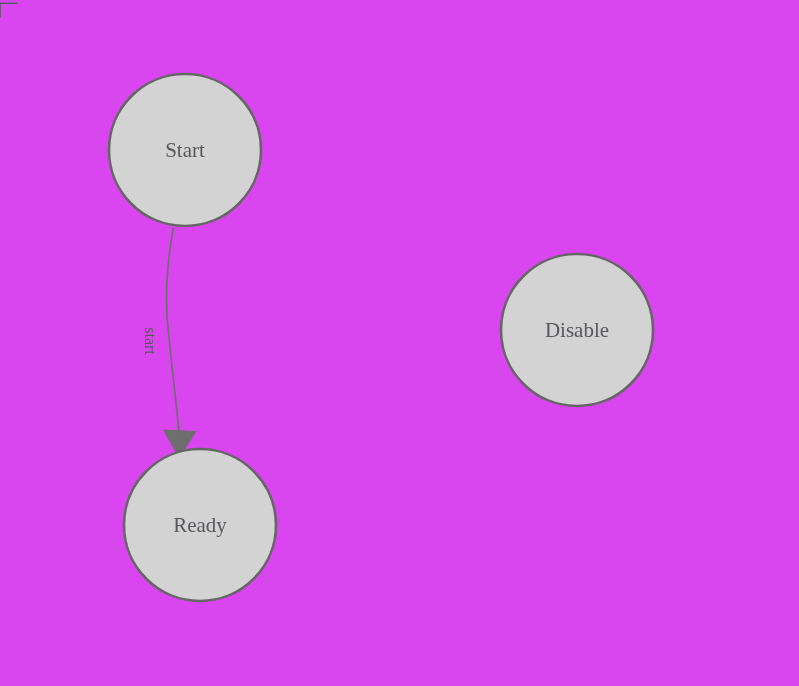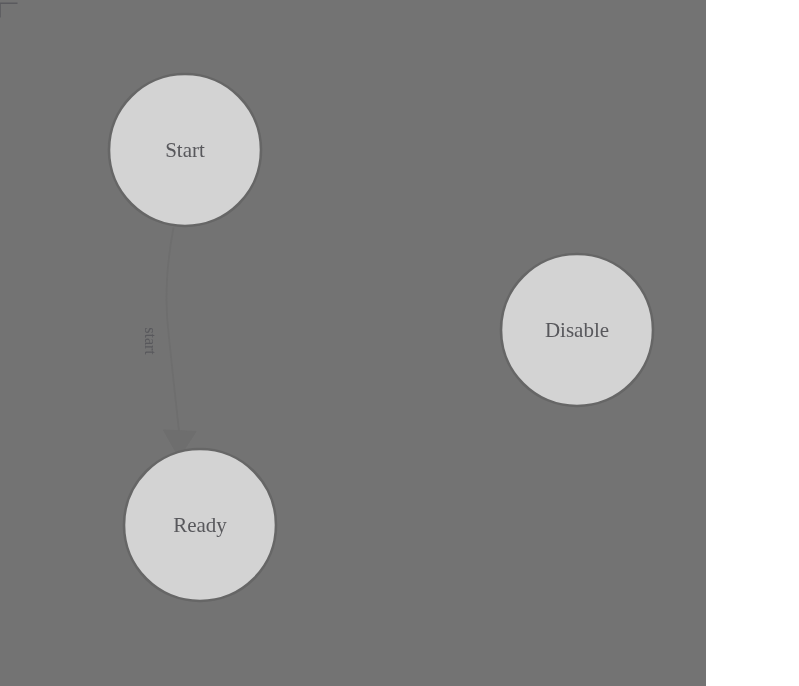--- a/index.html
+++ b/index.html
@@ -61,21 +61,21 @@
   }
   .corner-bracket {
     fill: none;
     stroke: #5a5a5e;
     stroke-width: 1.6;
   }
 </style>
 </head>
 <body>
 
-<div id="canvas" style="width: 706px; height: 686px; background: #737373; text-decoration: underline;">
+<div id="canvas" style="width: 799px; height: 686px; background: #d946ef; text-decoration: underline;">
   <svg id="graph-svg" viewBox="0 0 799 686" xmlns="http://www.w3.org/2000/svg">
 
     <path class="corner-bracket" d="M 0 17.5 L 0 3.2 L 17.5 3.2" stroke="#5a5a5e"></path>
 
     <g>
       <path class="edge-path" d="M 173.5 227.5 C 166 268 164.5 300 168.5 333 C 172 366 176 405 179 431" stroke="#6e6e6e" stroke-width="1.7"></path>
       <polygon class="edge-arrowhead" points="163.5,430 196,431.5 179,457.5" fill="#6e6e6e" stroke="#6e6e6e"></polygon>
       <text class="edge-label" transform="rotate(90 150 341)" x="150" y="341" fill="#58585c">start</text>
     </g>
 

